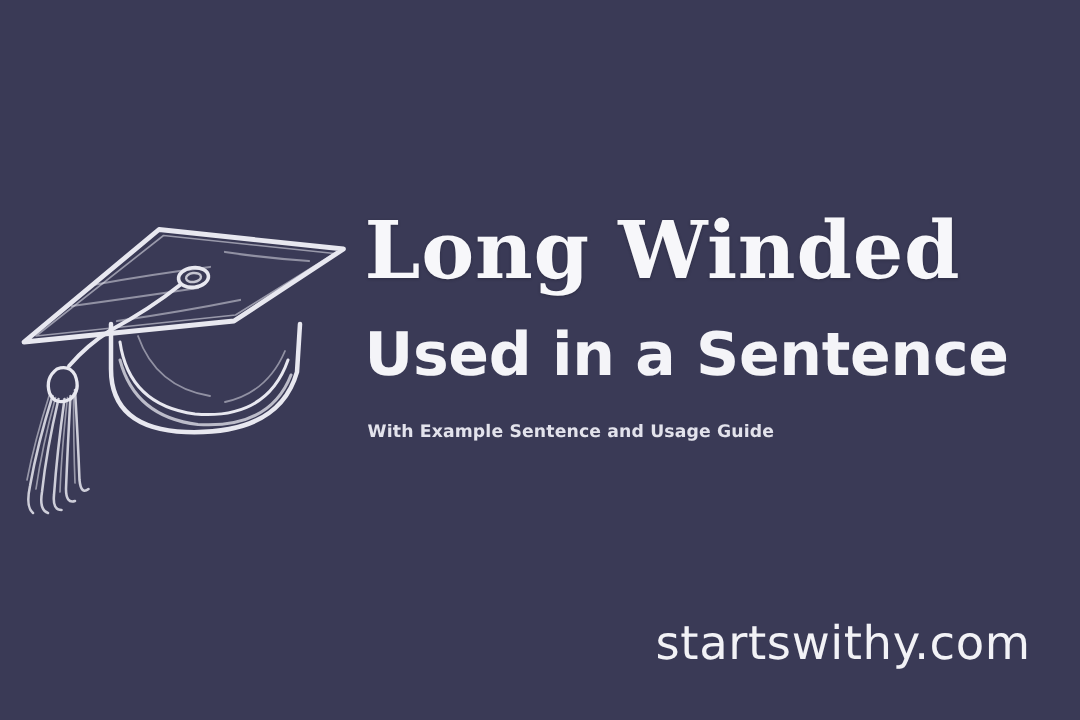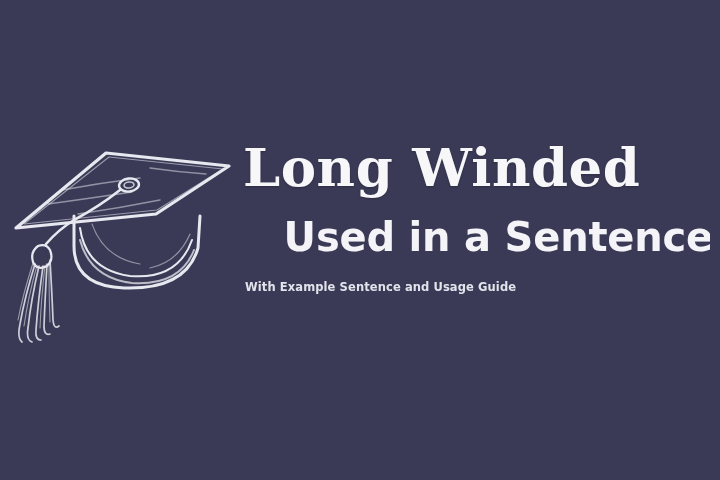--- a/index.html
+++ b/index.html
@@ -60,21 +60,20 @@
 
   .title-sub {
     font-family: "DejaVu Sans", "Liberation Sans", sans-serif;
     font-weight: 700;
     font-size: 40px;
     line-height: 46px;
     color: #f4f4f8;
     letter-spacing: -0.2px;
     white-space: nowrap;
     margin: 18px 0 0 0;
-    text-align: right;
   }
 
   .title-tagline {
     font-family: "DejaVu Sans", "Liberation Sans", sans-serif;
     font-weight: 700;
     font-size: 11.5px;
     line-height: 16px;
     color: #e3e3ec;
     letter-spacing: 0.1px;
     white-space: nowrap;
@@ -155,14 +154,15 @@
       </g>
     </svg>
   </div>
 
   <div class="headline-block">
     <div class="title-main">Long Winded</div>
     <div class="title-sub">Used in a Sentence</div>
     <div class="title-tagline">With Example Sentence and Usage Guide</div>
   </div>
 
+  <div class="site-brand">startswithy.com</div>
 
 </div>
 
 </body></html>

